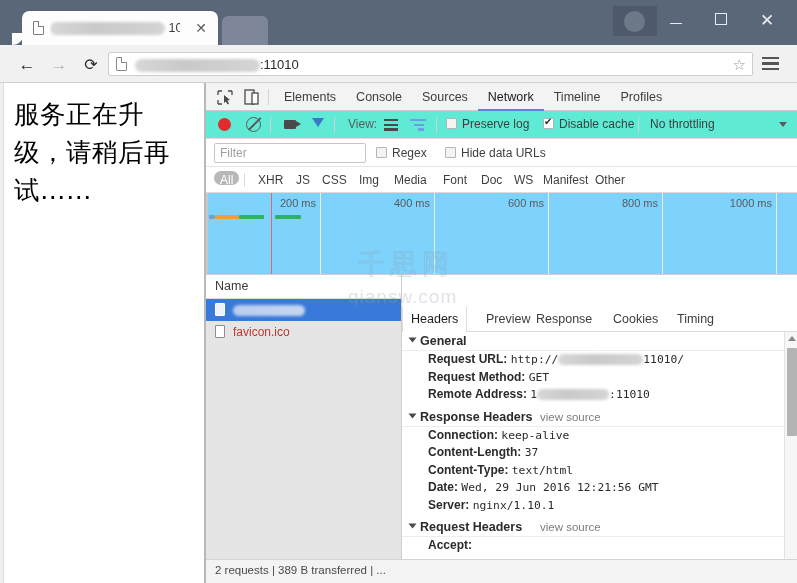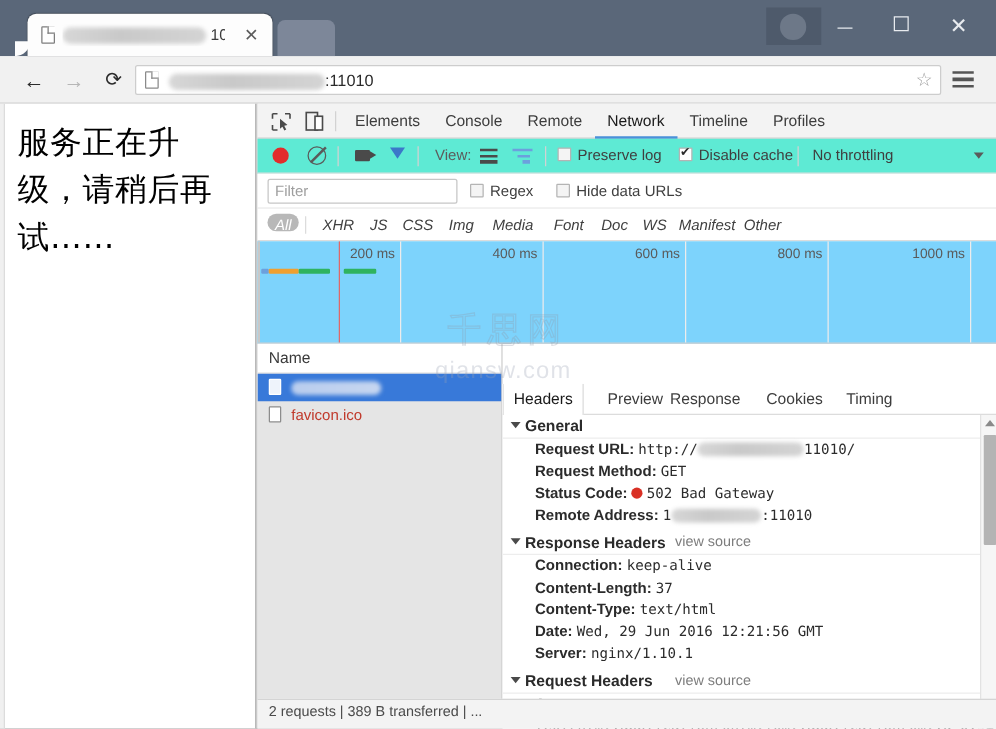--- a/index.html
+++ b/index.html
@@ -257,21 +257,20 @@
 
   
   .dt-typerow {
     position: absolute; left: 0; top: 84px; width: 592px; height: 26px;
     background: #fff; border-bottom: 1px solid #dcdcdc;
   }
   .type-pill {
     position: absolute; top: 4px; height: 14px; line-height: 18px;
     font-size: 12px; color: #3f3f3f; padding: 0 6px; border-radius: 9px;
     white-space: nowrap;
-    font-style: italic;
   }
   .type-pill.active { background: #b8b8b8; color: #fff; }
   .type-sep {
     position: absolute; left: 38px; top: 6px;
     width: 1px; height: 14px; background: #dcdcdc;
   }
 
   
   .dt-overview {
     position: absolute; left: 0; top: 110px; width: 592px; height: 82px;
@@ -477,21 +476,21 @@
         <svg width="20" height="19" viewBox="0 0 20 19">
           <rect x="3" y="2" width="9" height="14" stroke="#4a4a4a" stroke-width="1.3" fill="none"></rect>
           <rect x="10" y="5" width="6" height="11" stroke="#4a4a4a" stroke-width="1.3" fill="#fff"></rect>
         </svg>
       </div>
       <div class="dt-sep" style="left:62px;"></div>
 
       <div class="dt-tabs">
         <div class="dt-tab">Elements</div>
         <div class="dt-tab">Console</div>
-        <div class="dt-tab">Remote</div>
+        <div class="dt-tab">Sources</div>
         <div class="dt-tab active">Network</div>
         <div class="dt-tab">Timeline</div>
         <div class="dt-tab">Profiles</div>
       </div>
 
     </div>
 
     <div class="dt-toolbar">
       <div class="tb-record"></div>
       <div class="tb-clear"></div>
@@ -601,24 +600,20 @@
         </div>
         <div class="hdr-row">
           <span class="hdr-key">Request URL:</span>
           <span class="hdr-val">http://</span><span class="blur-chip" style="width:85px;height:11px;"></span><span class="hdr-val">11010/</span>
         </div>
         <div class="hdr-row">
           <span class="hdr-key">Request Method:</span>
           <span class="hdr-val">GET</span>
         </div>
         <div class="hdr-row">
-          <span class="hdr-key">Status Code:</span>
-          <span class="status-dot"></span><span class="hdr-val">502 Bad Gateway</span>
-        </div>
-        <div class="hdr-row">
           <span class="hdr-key">Remote Address:</span>
           <span class="hdr-val">1</span><span class="blur-chip" style="width:72px;height:11px;"></span><span class="hdr-val">:11010</span>
         </div>
 
         <div class="sec-header" style="margin-top:4px;">
           <span class="sec-caret"></span><span>Response Headers</span>
           <span class="view-source">view source</span>
         </div>
         <div class="hdr-row">
           <span class="hdr-key">Connection:</span>

